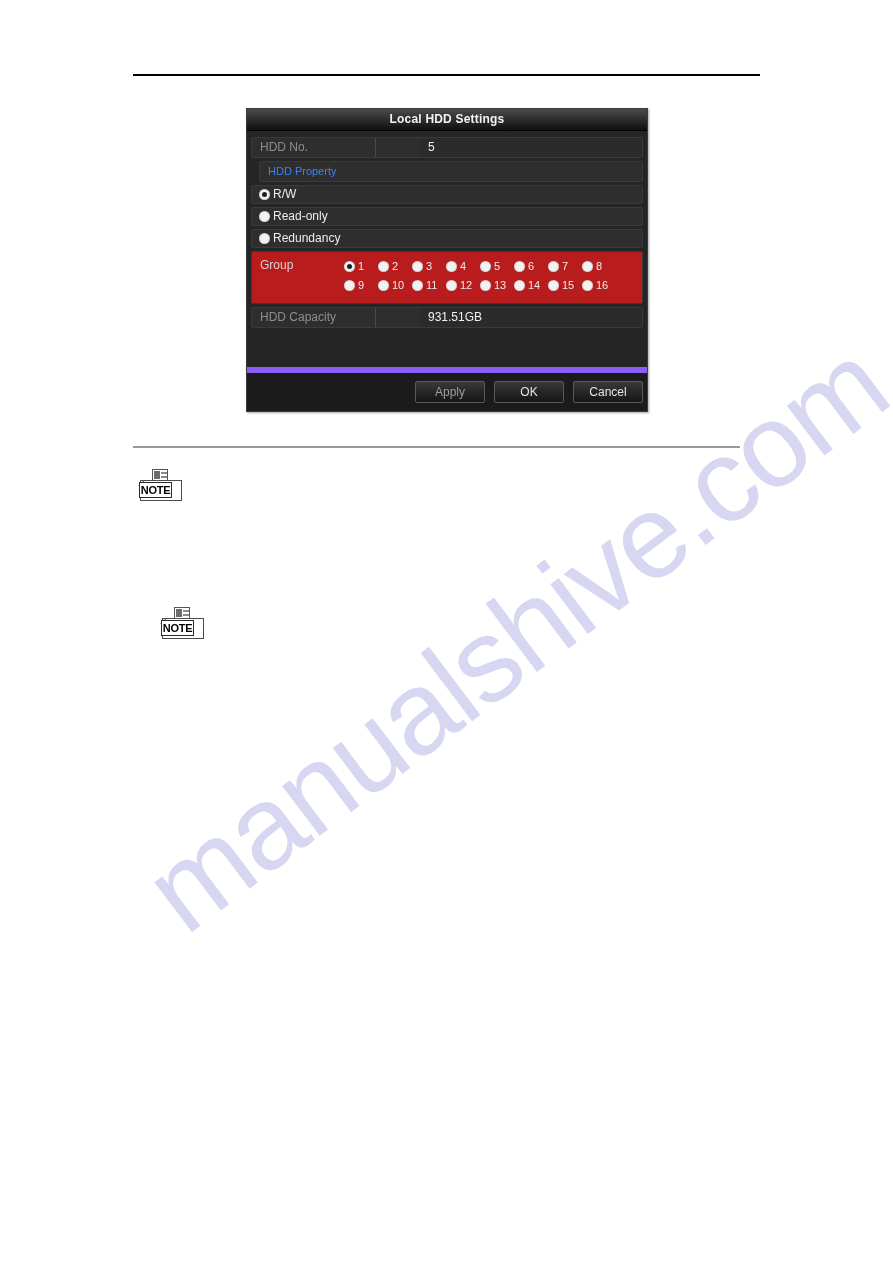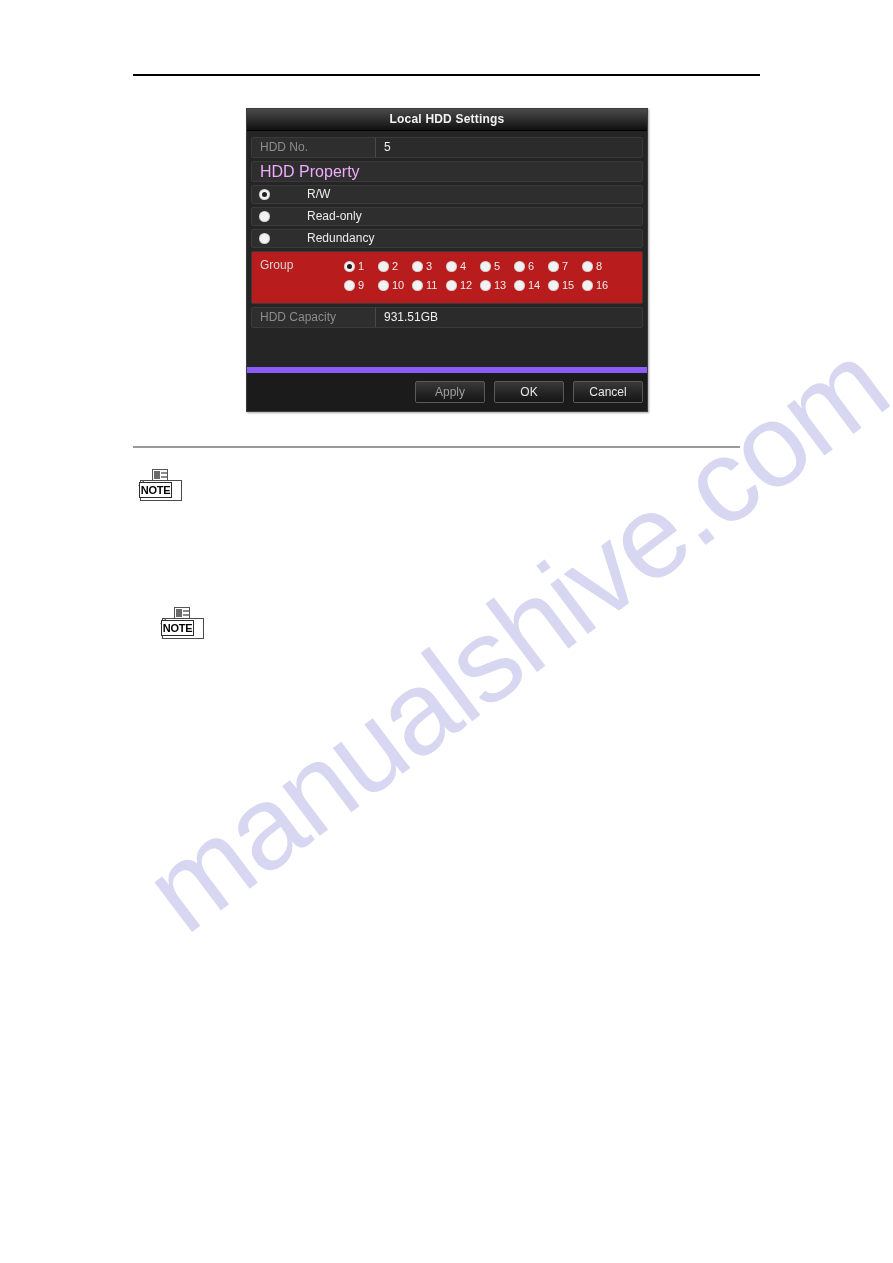--- a/index.html
+++ b/index.html
@@ -170,20 +170,21 @@
   .field-row {
     position: relative;
     display: flex;
     align-items: stretch;
     height: 21px;
     margin: 0 0 3px 0;
     background: #2e2e2e;
     border: 1px solid #3a3a3a;
     border-radius: 2px;
     box-sizing: border-box;
+    gap: 44px;
   }
   .field-label {
     width: 124px;
     flex: 0 0 124px;
     color: #8d8d8d;
     font-size: 12px;
     line-height: 19px;
     padding-left: 8px;
     box-sizing: border-box;
     border-right: 1px solid #4a4a4a;
@@ -196,44 +197,43 @@
     line-height: 19px;
     padding-left: 8px;
     background: #2b2b2b;
     box-sizing: border-box;
   }
 
   
   .section-row {
     position: relative;
     height: 21px;
-    margin: 2px 0 3px 0;
+    margin: 2px 0 3px 8px;
     background: #2e2e2e;
     border: 1px solid #3a3a3a;
     border-radius: 2px;
     box-sizing: border-box;
-    color: #f0abfc;
-    font-size: 16px;
+    color: #3b82f6;
+    font-size: 11px;
     line-height: 19px;
     padding-left: 8px;
   }
 
   
   .prop-row {
     position: relative;
     height: 19px;
     margin: 0 0 3px 0;
     background: #2e2e2e;
     border: 1px solid #3a3a3a;
     border-radius: 2px;
     box-sizing: border-box;
     display: flex;
     align-items: center;
     padding-left: 7px;
-    gap: 34px;
   }
   .prop-row .radio-label {
     color: #ececec;
     font-size: 12px;
     line-height: 17px;
     margin-left: 3px;
   }
 
   
   .radio {

